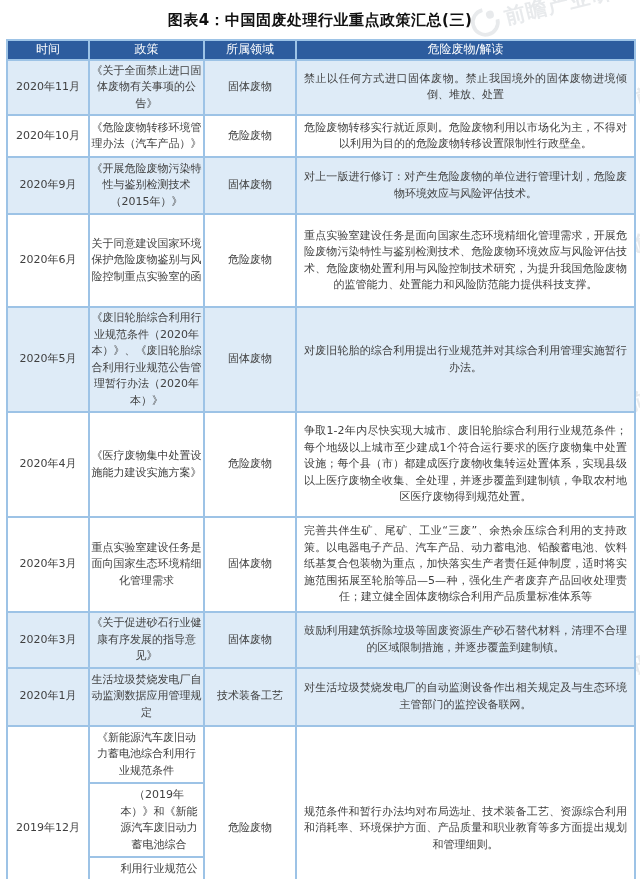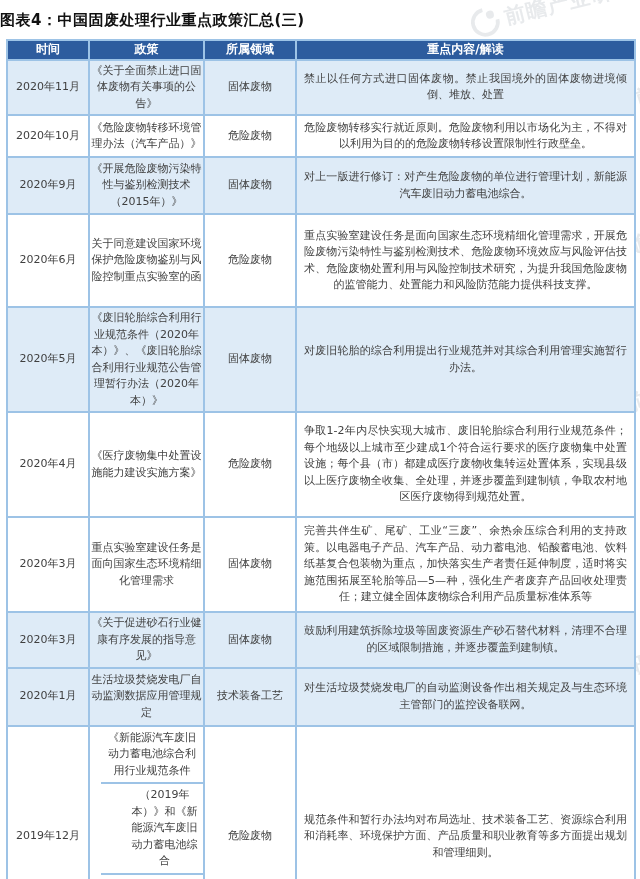--- a/index.html
+++ b/index.html
@@ -11,21 +11,21 @@
     --text:#3f3f3f;
     --title-text:#111111;
     --watermark:#8e9aa6;
   }
   *{box-sizing:border-box;margin:0;padding:0;}
   html,body{background:#ffffff;}
   body{font-family:"DejaVu Sans","Liberation Sans",sans-serif;}
   .page{position:relative;width:640px;height:879px;background:#fff;overflow:hidden;}
   .title{
     padding-top:11px;
-    text-align:left;
+    text-align:center;
     font-size:15px;
     font-weight:bold;
     color:var(--title-text);
     letter-spacing:0.5px;
     position:relative;z-index:2;
   }
   table.policy-table{
     position:relative;z-index:2;
     margin:9px 6px 0 6px;
     width:628px;
@@ -40,21 +40,21 @@
     border:2px solid var(--border);
     font-size:11px;
     color:var(--text);
     vertical-align:middle;
     padding:2px 0;
     line-height:1.5;
   }
   thead th{
     background:var(--header-bg);
     color:var(--header-text);
-    font-weight:bold;
+    font-weight:normal;
     font-size:12px;
     height:19px;
     padding:1px 2px;
     text-align:center;
     line-height:1.3;
   }
   tr.shaded td{background:var(--row-shaded);}
   tr.plain td{background:var(--row-plain);}
   td.t-time,td.t-policy,td.t-field{text-align:center;}
   td.t-content{
@@ -62,21 +62,20 @@
     text-align-last:center;
     padding:2px 7px;
   }
   td.has-segs{padding:0;}
   .seg-wrap{display:flex;flex-direction:column;height:100%;width:100%;}
   .seg{
     flex:1;
     display:flex;align-items:center;justify-content:center;
     padding:3px 3px;
     text-align:center;
-    margin-left:11px;
   }
   .seg + .seg{border-top:2px solid var(--border);padding-left:28px;}
   
   #wm-layer{position:absolute;inset:0;z-index:1;pointer-events:none;}
   .wm{
     position:absolute;
     display:flex;align-items:center;gap:5px;
     color:var(--watermark);
     opacity:0.20;
     transform:rotate(-18deg);
@@ -178,41 +177,41 @@
       <col class="c-time">
         <col class="c-policy">
         <col class="c-field">
         <col class="c-content">
     </colgroup>
     <thead>
       <tr id="head-row">
           <th>时间</th>
           <th>政策</th>
           <th>所属领域</th>
-          <th>重点内容/解读</th>
+          <th>危险废物/解读</th>
         </tr>
     </thead>
     <tbody id="body-rows">
         <tr class="shaded" style="height: 37px;">
           <td class="t-time">2020年11月</td>
           <td class="t-policy">《关于全面禁止进口固体废物有关事项的公告》</td>
           <td class="t-field">固体废物</td>
           <td class="t-content">禁止以任何方式进口固体废物。禁止我国境外的固体废物进境倾倒、堆放、处置</td>
         </tr>
         <tr class="plain" style="height: 42px;">
           <td class="t-time">2020年10月</td>
           <td class="t-policy">《危险废物转移环境管理办法（汽车产品）》</td>
           <td class="t-field">危险废物</td>
           <td class="t-content">危险废物转移实行就近原则。危险废物利用以市场化为主，不得对以利用为目的的危险废物转移设置限制性行政壁垒。</td>
         </tr>
         <tr class="shaded" style="height: 57px;">
           <td class="t-time">2020年9月</td>
           <td class="t-policy">《开展危险废物污染特性与鉴别检测技术（2015年）》</td>
           <td class="t-field">固体废物</td>
-          <td class="t-content">对上一版进行修订：对产生危险废物的单位进行管理计划，新能源汽车废旧动力蓄电池综合。</td>
+          <td class="t-content">对上一版进行修订：对产生危险废物的单位进行管理计划，危险废物环境效应与风险评估技术。</td>
         </tr>
         <tr class="plain" style="height: 93px;">
           <td class="t-time">2020年6月</td>
           <td class="t-policy">关于同意建设国家环境保护危险废物鉴别与风险控制重点实验室的函</td>
           <td class="t-field">危险废物</td>
           <td class="t-content">重点实验室建设任务是面向国家生态环境精细化管理需求，开展危险废物污染特性与鉴别检测技术、危险废物环境效应与风险评估技术、危险废物处置利用与风险控制技术研究，为提升我国危险废物的监管能力、处置能力和风险防范能力提供科技支撑。</td>
         </tr>
         <tr class="shaded" style="height: 90px;">
           <td class="t-time">2020年5月</td>
           <td class="t-policy">《废旧轮胎综合利用行业规范条件（2020年本）》、《废旧轮胎综合利用行业规范公告管理暂行办法（2020年本）》</td>

